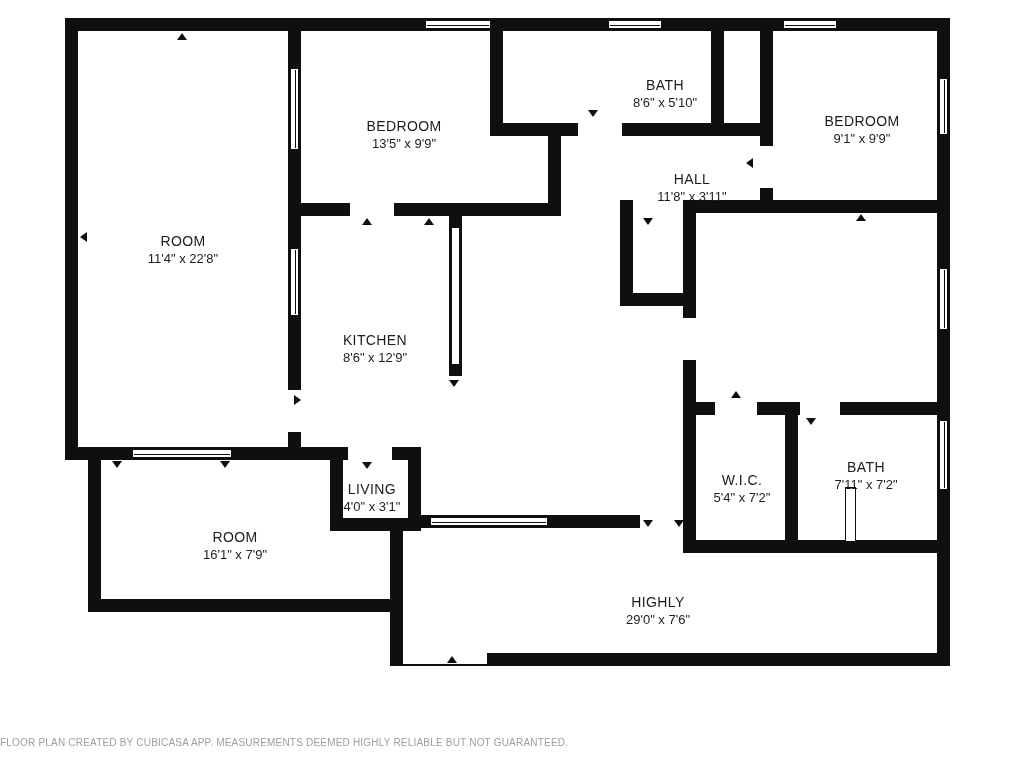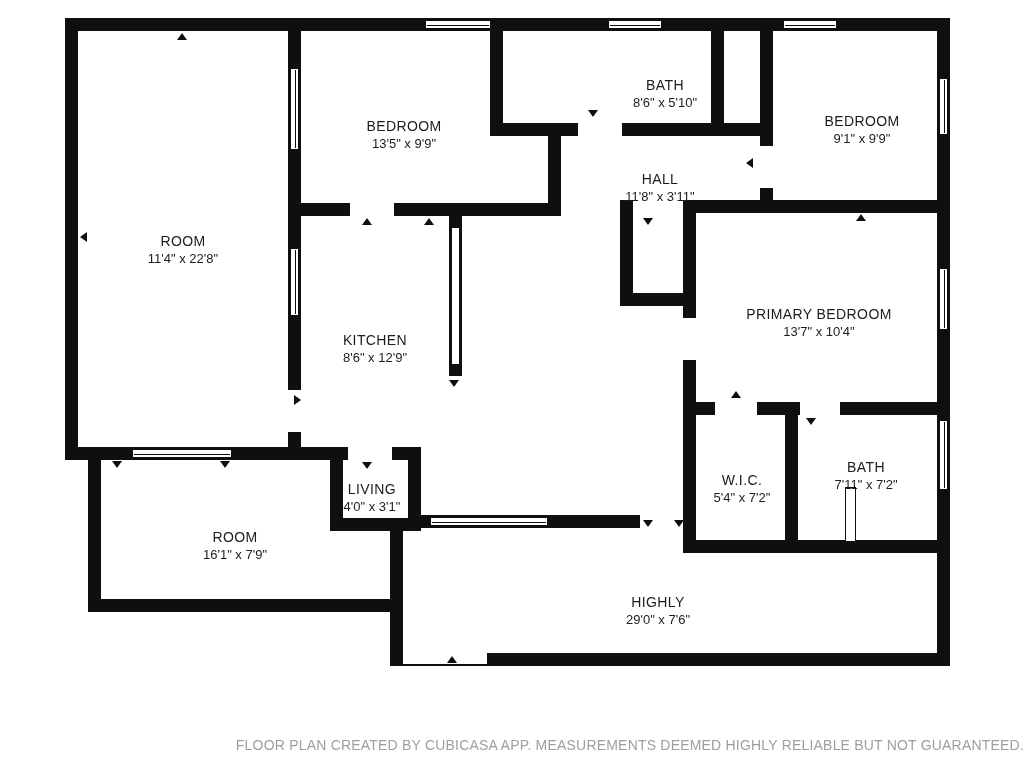--- a/index.html
+++ b/index.html
@@ -38,22 +38,22 @@
     transform:translateX(-50%);
     text-align:center;
     color: var(--label, #1c1c1c);
     white-space:nowrap;
     z-index:5;
   }
   .room-label .name { font-size:14px; letter-spacing:0.4px; }
   .room-label .dims { font-size:13px; margin-top:2px; }
   .footer {
     position:absolute; left:0; right:0; top:737px;
-    text-align:right;
-    font-size:14px;
+    text-align:left;
+    font-size:10px;
     letter-spacing:0.2px;
     color: var(--footer, #9e9e9e);
   }
 </style>
 </head>
 <body>
 
 <div class="canvas">
 
   <div>
@@ -146,31 +146,27 @@
     <div class="dims">13'5" x 9'9"</div>
   </div>
   <div class="room-label" style="left:665px;top:77px">
     <div class="name">BATH</div>
     <div class="dims">8'6" x 5'10"</div>
   </div>
   <div class="room-label" style="left:862px;top:113px">
     <div class="name">BEDROOM</div>
     <div class="dims">9'1" x 9'9"</div>
   </div>
-  <div class="room-label" style="left:660px;top:171px">
+  <div class="room-label" style="left:692px;top:171px">
     <div class="name">HALL</div>
     <div class="dims">11'8" x 3'11"</div>
   </div>
   <div class="room-label" style="left:375px;top:332px">
     <div class="name">KITCHEN</div>
     <div class="dims">8'6" x 12'9"</div>
-  </div>
-  <div class="room-label" style="left:819px;top:306px">
-    <div class="name">PRIMARY BEDROOM</div>
-    <div class="dims">13'7" x 10'4"</div>
   </div>
   <div class="room-label" style="left:742px;top:472px">
     <div class="name">W.I.C.</div>
     <div class="dims">5'4" x 7'2"</div>
   </div>
   <div class="room-label" style="left:866px;top:459px">
     <div class="name">BATH</div>
     <div class="dims">7'11" x 7'2"</div>
   </div>
   <div class="room-label" style="left:372px;top:481px">

